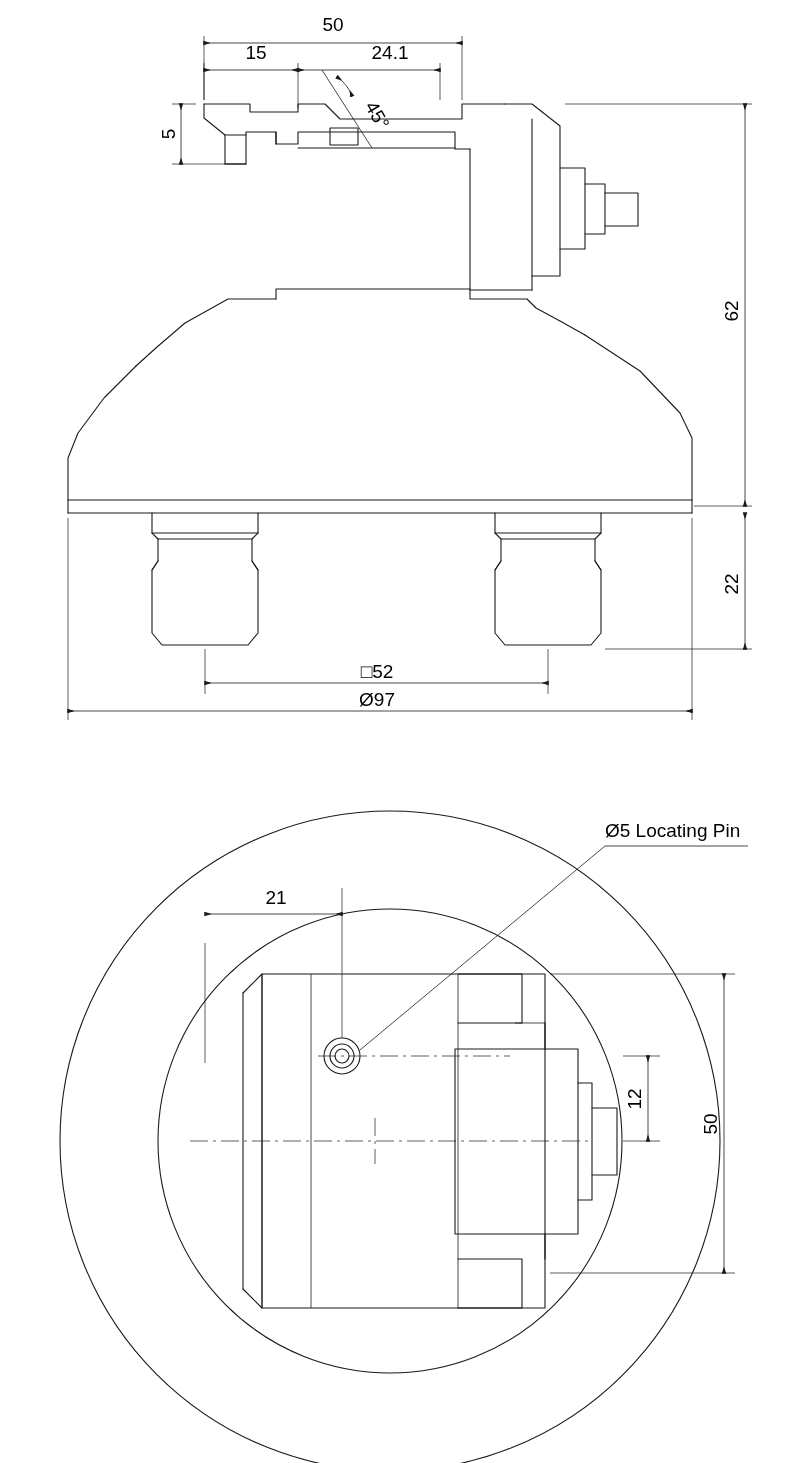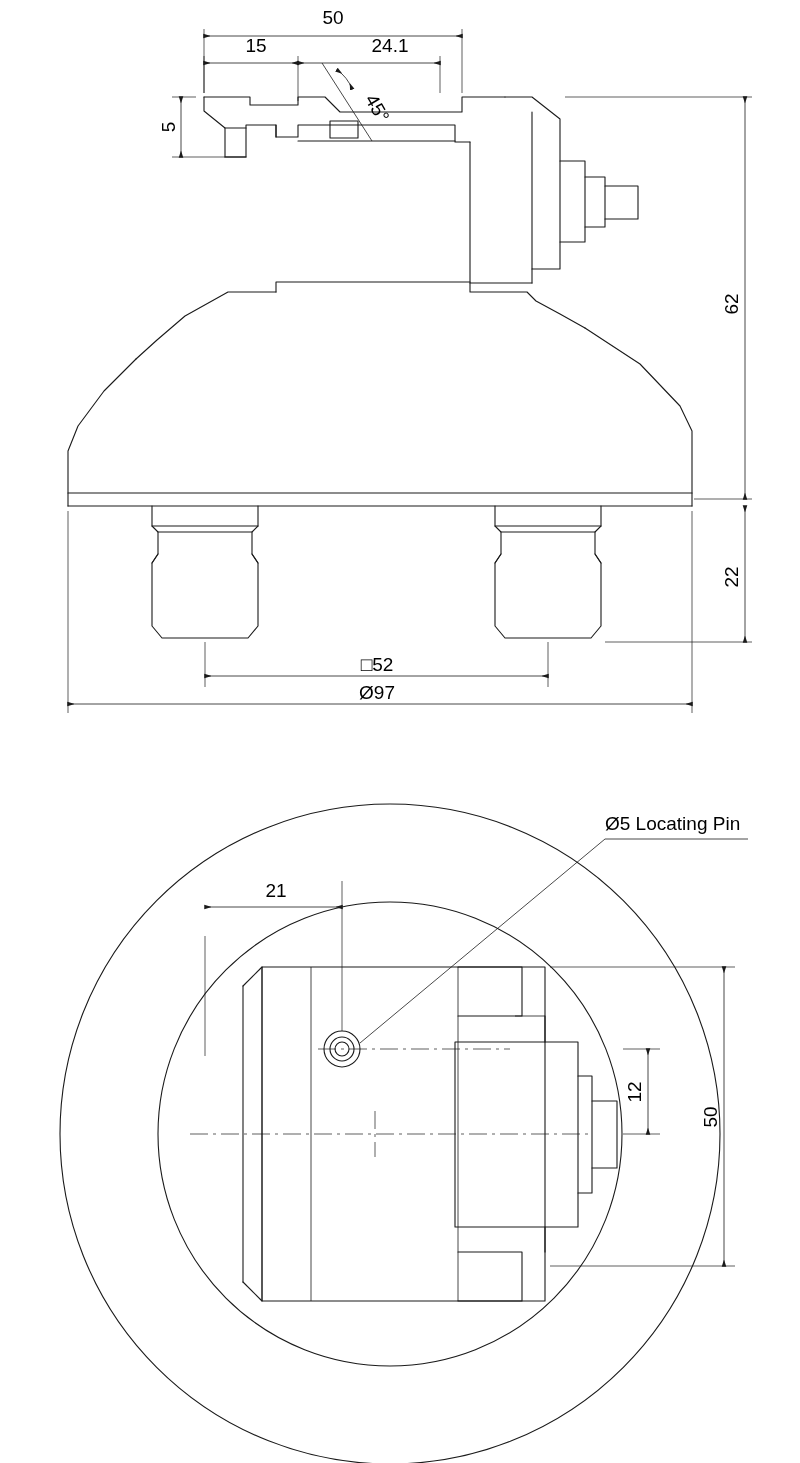--- a/index.html
+++ b/index.html
@@ -11,21 +11,21 @@
     width: 800px;
     height: 1463px;
     position: relative;
     font-family: "Liberation Sans", sans-serif;
     color: #000000;
     overflow: hidden;
   }
   #drawing-root {
     position: absolute;
     left: 0;
-    top: 1px;
+    top: 8px;
     width: 800px;
     height: 1236px;
   }
   svg.technical-drawing {
     display: block;
     width: 800px;
     height: 1463px;
   }
   .part-line {
     fill: none;

